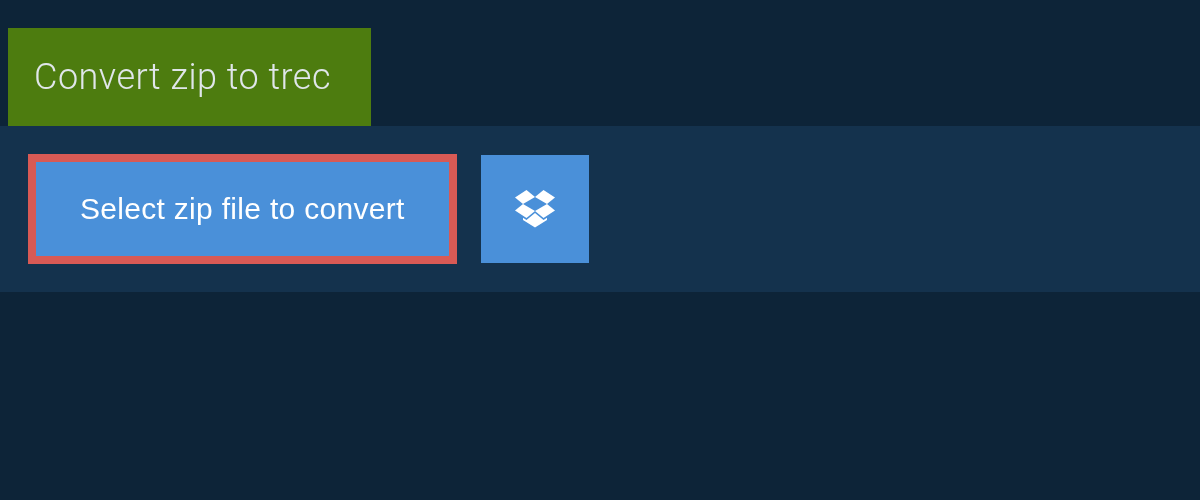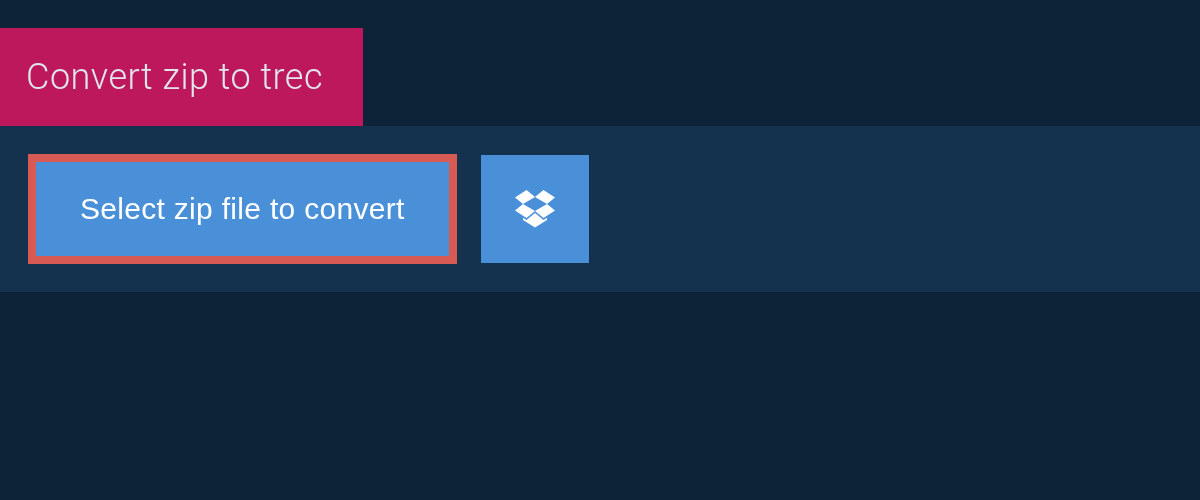--- a/index.html
+++ b/index.html
@@ -8,25 +8,25 @@
       box-sizing: border-box;
     }
     body {
       width: 1200px;
       height: 500px;
       background: #0d2438;
       font-family: -apple-system, BlinkMacSystemFont, "Segoe UI", Roboto, "Helvetica Neue", Arial, sans-serif;
       overflow: hidden;
     }
     .header-tab {
-      background: #be185d;
+      background: #4d7c0f;
       display: inline-block;
       padding: 28px 40px 28px 26px;
       margin-top: 28px;
-      margin-left: 0;
+      margin-left: 8px;
     }
     .header-title {
       color: #e0e6ea;
       font-size: 36px;
       font-weight: 300;
       letter-spacing: 0.5px;
     }
     .panel {
       background: #14324d;
       padding: 28px 28px 28px 28px;

